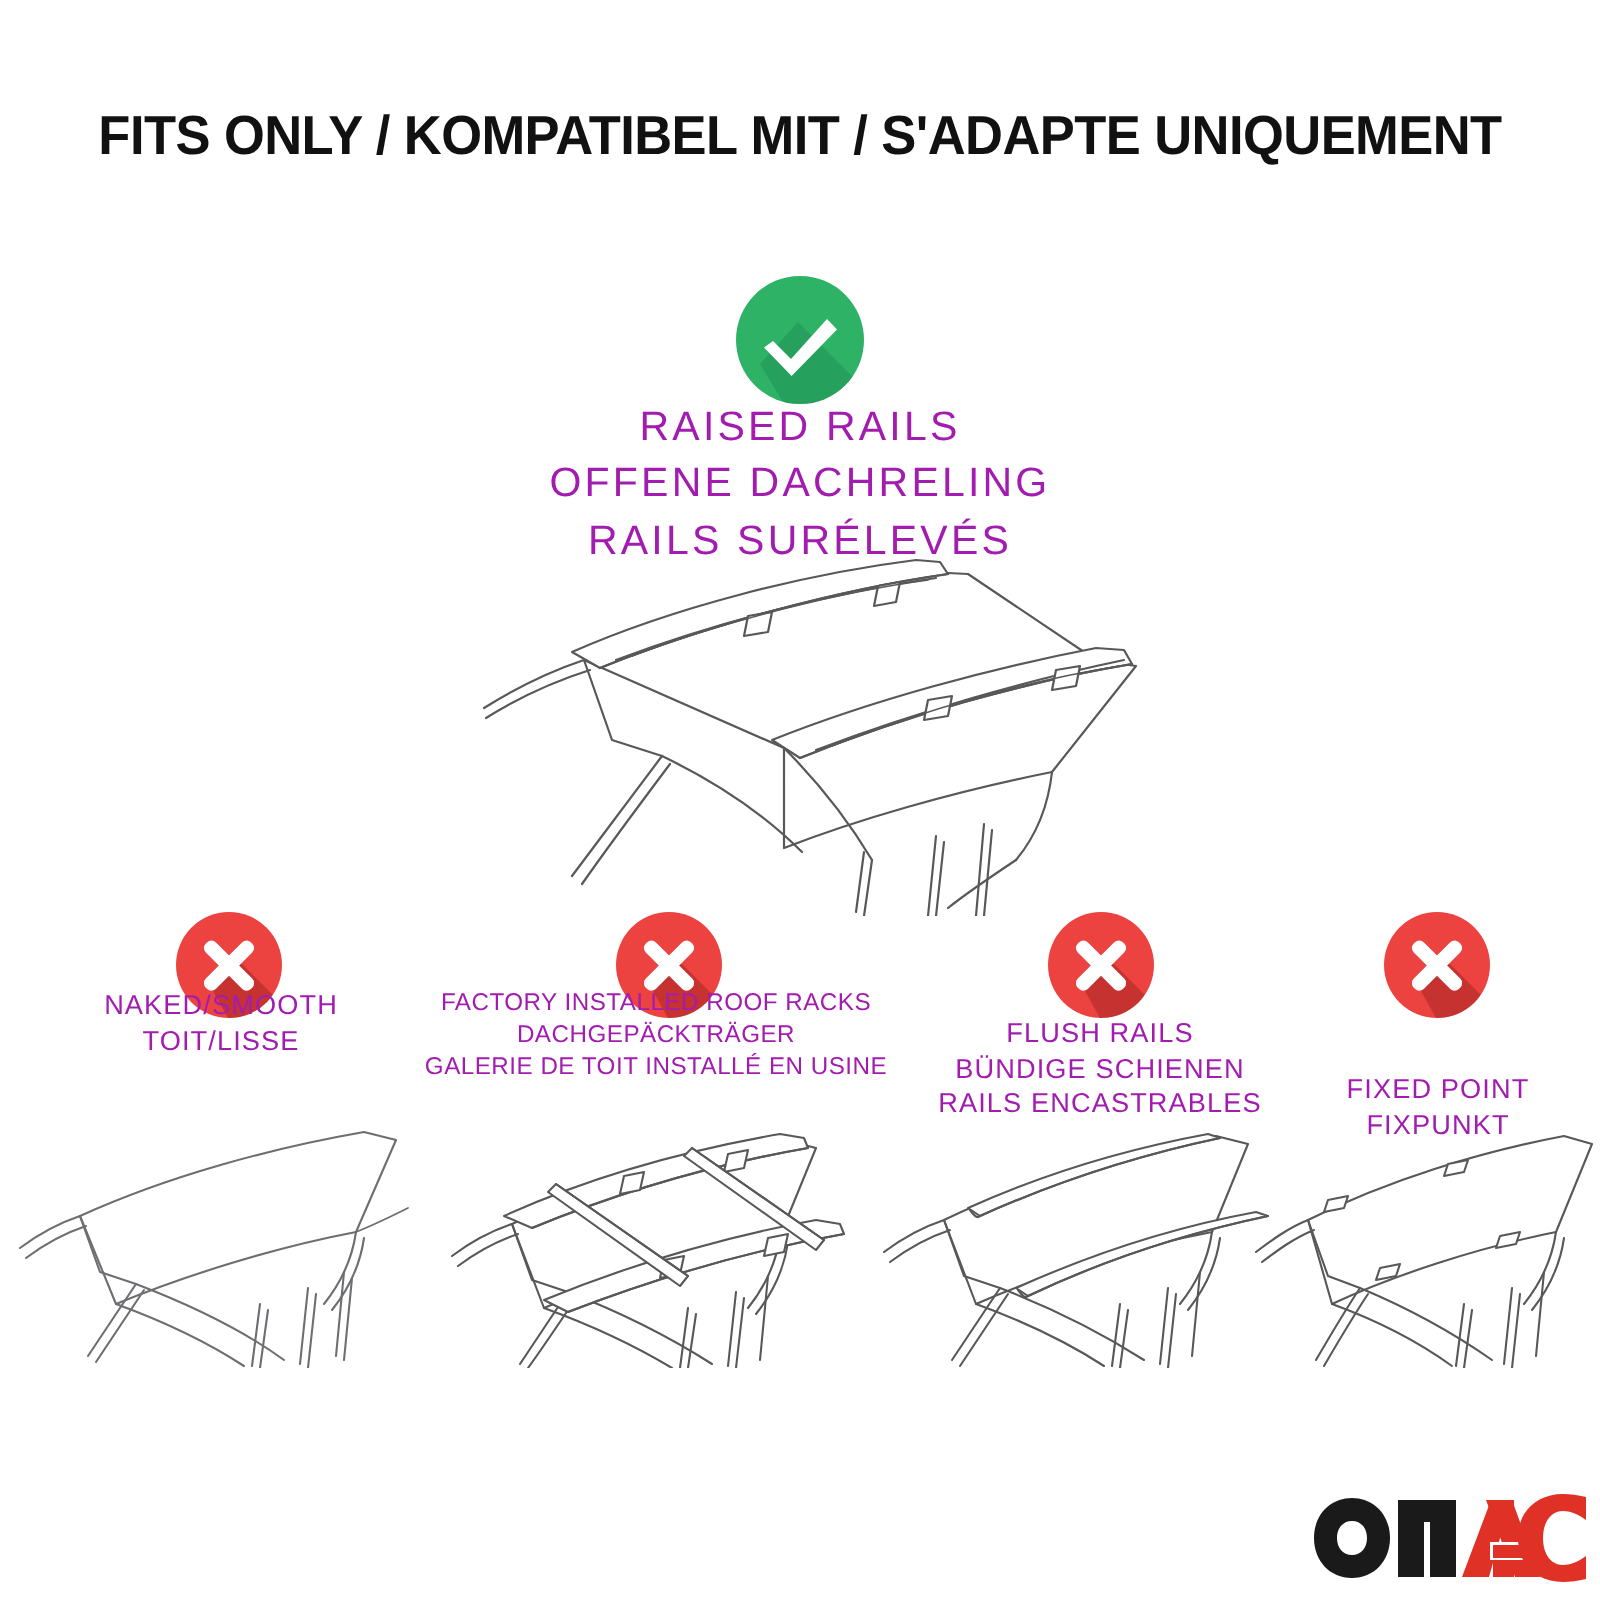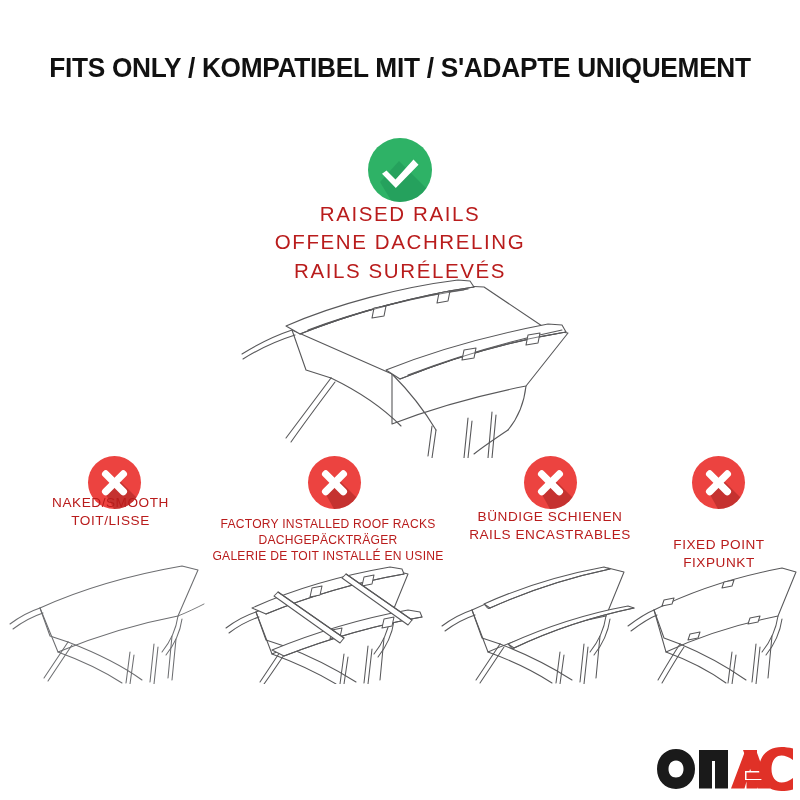--- a/index.html
+++ b/index.html
@@ -55,21 +55,21 @@
 
   .badge-green { background: #2eb266; }
   .badge-red   { background: #ec4340; }
 
   
   .labels {
     position: absolute;
     text-align: center;
     font-family: "Liberation Sans", sans-serif;
     font-weight: normal;
-    color: #b91c1c;
+    color: #a21caf;
     line-height: 1.30;
   }
   .labels .line { display: block; white-space: nowrap; }
 
   .labels-main {
     left: 0;
     top: 200px;
     width: 800px;
     font-size: 20.5px;
     letter-spacing: 1.6px;
@@ -81,21 +81,21 @@
     letter-spacing: 0.55px;
     line-height: 1.30;
   }
   .labels-tiny {
     font-size: 12.1px;
     letter-spacing: 0.25px;
     line-height: 1.31;
   }
 
   .lbl-naked  { left: 8px;   top: 494px; width: 205px; }
-  .lbl-rack   { left: 198px; top: 494px; width: 260px; margin-top: 23px; }
+  .lbl-rack   { left: 198px; top: 494px; width: 260px; }
   .lbl-flush  { left: 452px; top: 508px; width: 196px; }
   .lbl-fixed  { left: 638px; top: 536px; width: 162px; }
 
   
   .illus {
     position: absolute;
   }
   .illus svg { display: block; }
 
   
@@ -267,20 +267,21 @@
     <svg viewBox="0 0 53 53" aria-hidden="true">
       <path d="M30 23 L53 46 L53 53 L26 53 L16 35 Z" fill="#9e2220" opacity="0.5"></path>
       <g fill="#ffffff">
         <rect x="10.5" y="23.2" width="32" height="7.2" rx="3.2" transform="rotate(45 26.5 26.8)"></rect>
         <rect x="10.5" y="23.2" width="32" height="7.2" rx="3.2" transform="rotate(-45 26.5 26.8)"></rect>
       </g>
     </svg>
   </div>
 
   <div class="labels labels-small lbl-flush">
+    <span class="line">FLUSH RAILS</span>
     <span class="line">BÜNDIGE SCHIENEN</span>
     <span class="line">RAILS ENCASTRABLES</span>
   </div>
 
   <div class="illus" style="left:432px; top:560px;">
     <svg width="212" height="124" viewBox="0 0 212 124" fill="none" stroke="#58585a" stroke-width="1.05" stroke-linejoin="round" stroke-linecap="round">
       <path d="M40 50 C82 30 130 16 176 8 L192 12 L174 56 C132 64 88 78 56 92 Z" fill="#ffffff"></path>
       <path d="M40 50 C28 54 18 60 10 66"></path>
       <path d="M43 55 C31 59 21 65 13 71"></path>
       <path d="M40 50 L50 78 L68 84"></path>

